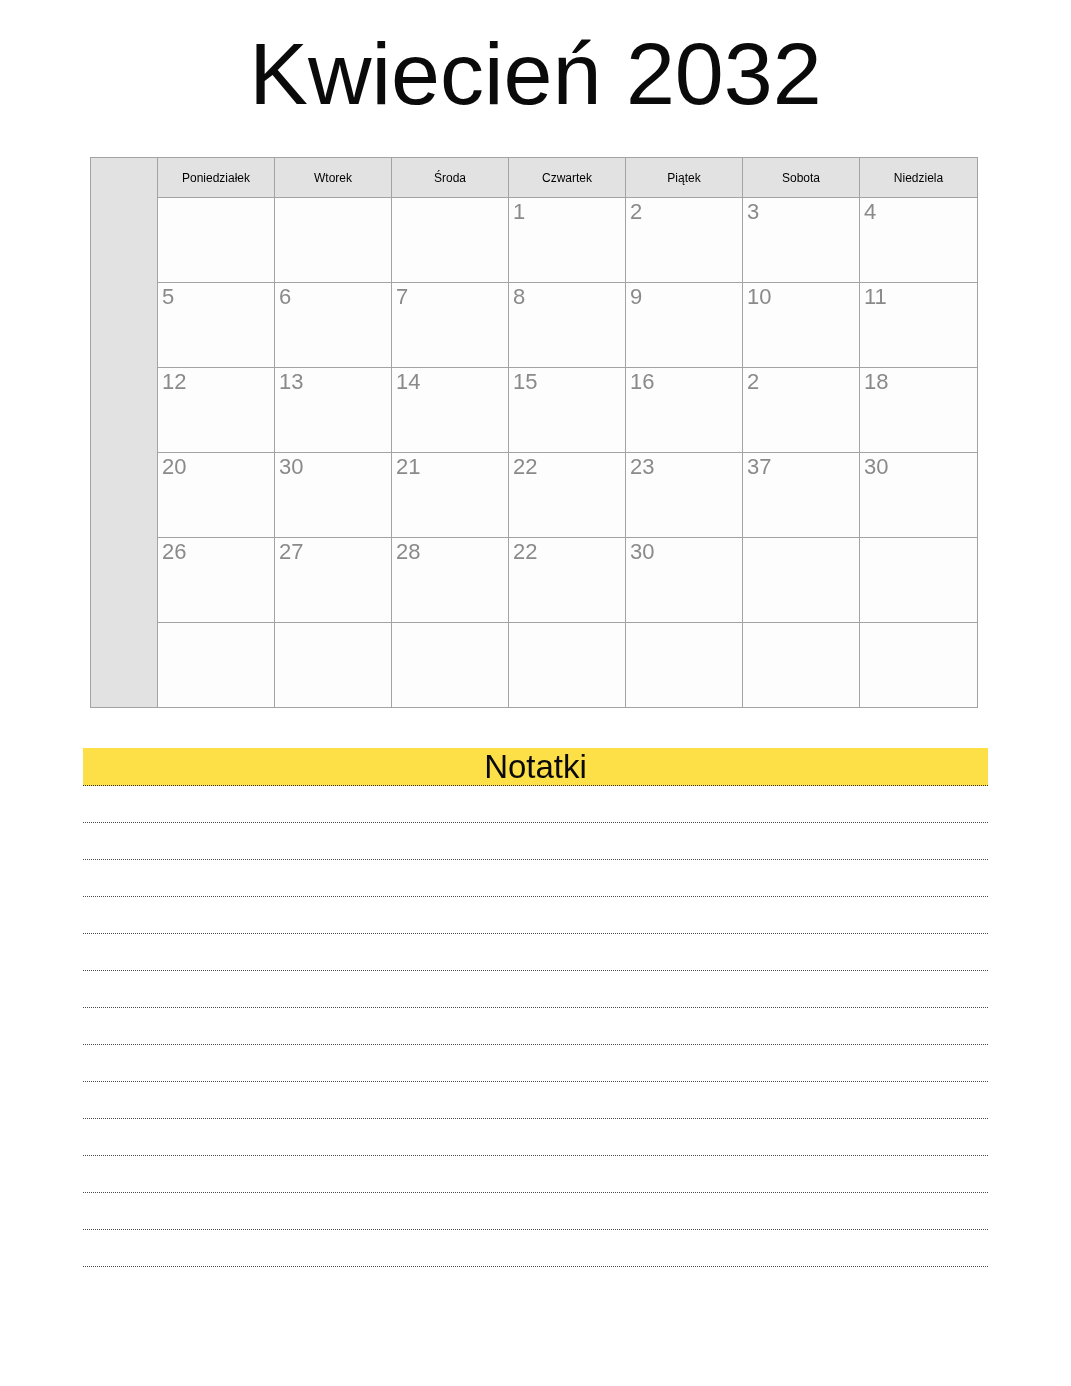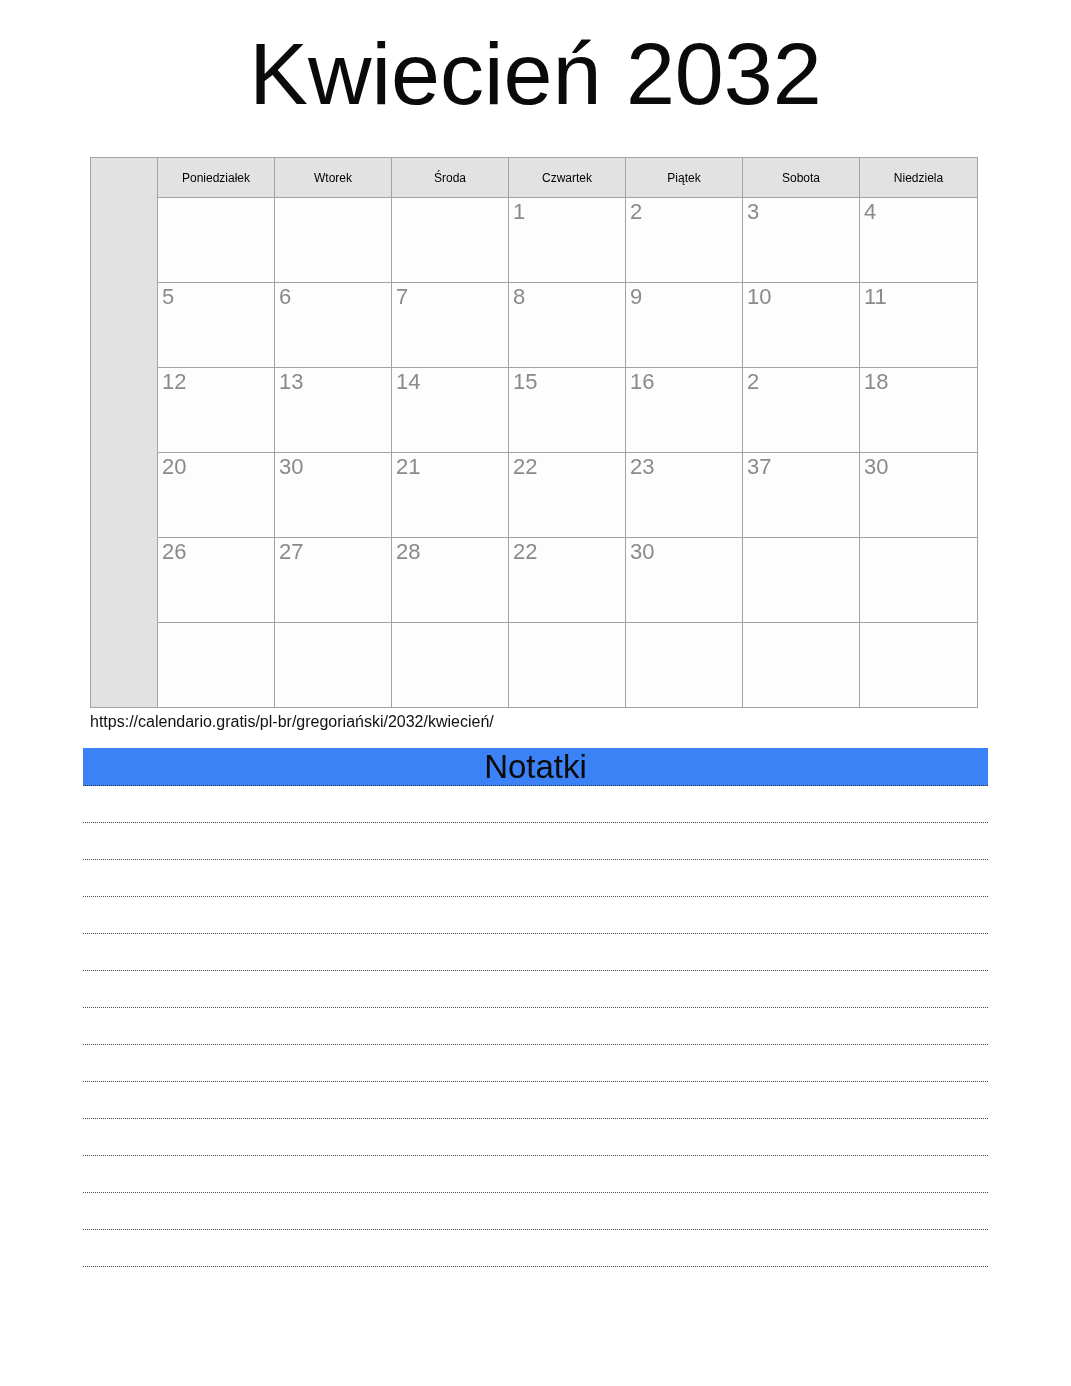--- a/index.html
+++ b/index.html
@@ -84,21 +84,21 @@
 
   
   .notes {
     position: absolute;
     top: 748px;
     left: 83px;
     width: 905px;
   }
   .notes-header {
     height: 37px;
-    background: #3b82f6;
+    background: #fde047;
     border-bottom: 1px dotted #2f2f2f;
     text-align: center;
     font-size: 33px;
     line-height: 38px;
     color: #0a0a0a;
   }
   .note-line {
     height: 36px;
     border-bottom: 1px dotted #4a4a4a;
   }
@@ -184,21 +184,20 @@
           <td class="day-cell"></td>
           <td class="day-cell"></td>
           <td class="day-cell"></td>
           <td class="day-cell"></td>
           <td class="day-cell"></td>
         </tr>
       </tbody>
     </table>
   </div>
 
-  <div class="source-url">https://calendario.gratis/pl-br/gregoriański/2032/kwiecień/</div>
 
   <div class="notes">
     <div class="notes-header">Notatki</div>
     <div>
         <div class="note-line"></div>
         <div class="note-line"></div>
         <div class="note-line"></div>
         <div class="note-line"></div>
         <div class="note-line"></div>
         <div class="note-line"></div>

